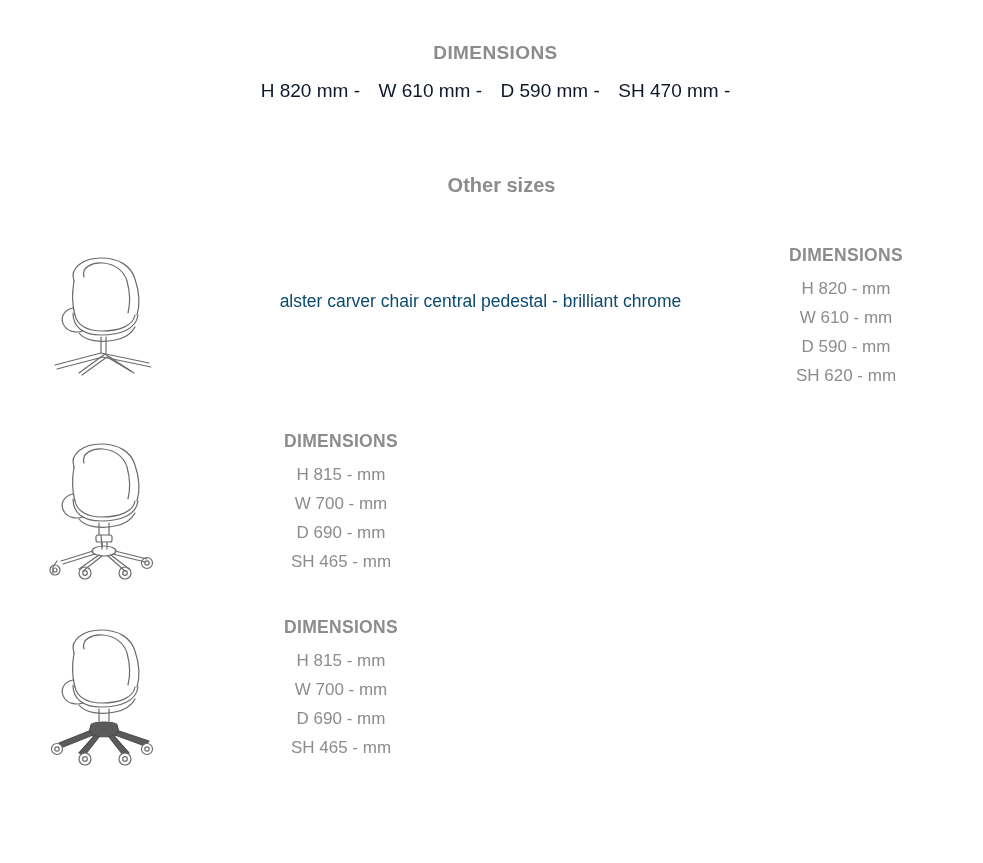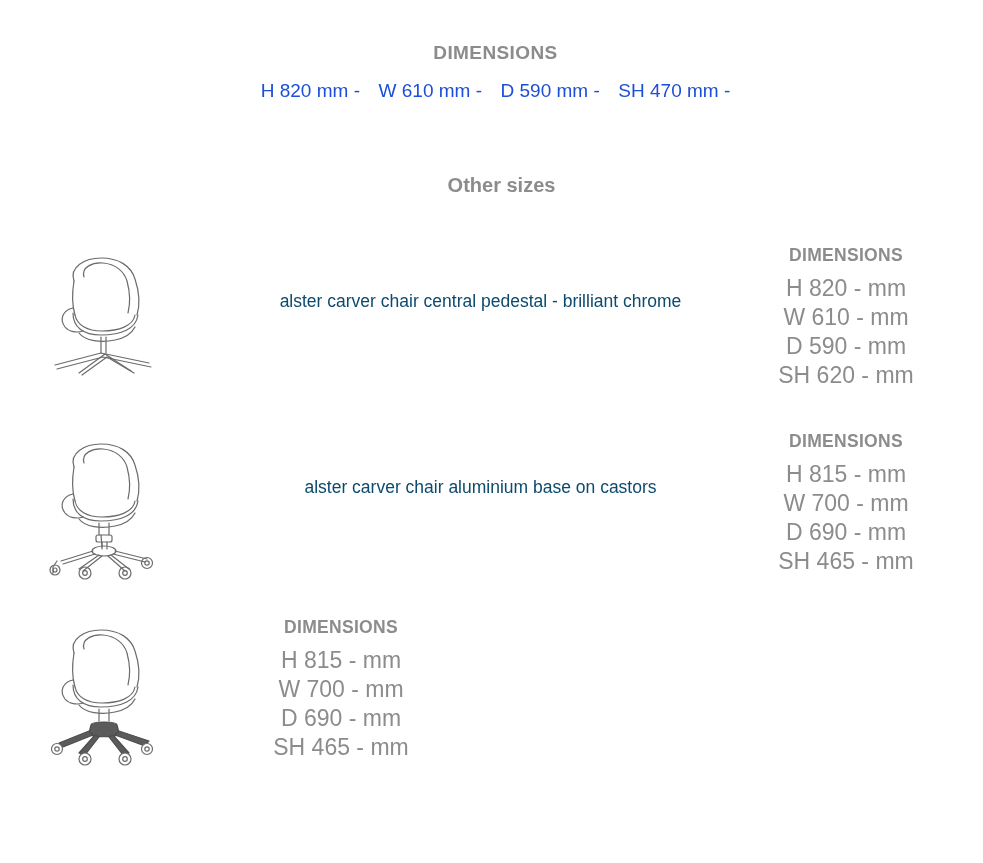--- a/index.html
+++ b/index.html
@@ -25,21 +25,21 @@
   .top-title {
     font-size: 19px;
     font-weight: bold;
     color: #8c8c8c;
     letter-spacing: 0.4px;
     margin: 0 0 16px 0;
     padding-left: 8px;
   }
   .top-values {
     font-size: 19px;
-    color: #1d4ed8;
+    color: #0f172a;
     padding-left: 8px;
   }
   .top-values span.val {
     white-space: nowrap;
   }
   .top-values span.sep {
     padding: 0 4px;
   }
 
   
@@ -89,21 +89,21 @@
     box-sizing: border-box;
   }
   .dims .dims-title {
     font-size: 17.5px;
     font-weight: bold;
     color: #8c8c8c;
     margin-bottom: 8px;
     letter-spacing: 0.3px;
   }
   .dims .dim-line {
-    font-size: 23px;
+    font-size: 17px;
     color: #8c8c8c;
     line-height: 29px;
   }
 
   svg.chair {
     display: block;
   }
   svg.chair * {
     vector-effect: non-scaling-stroke;
   }
@@ -195,21 +195,20 @@
           <circle cx="16" cy="131" r="2"></circle>
           <circle cx="46" cy="134" r="6"></circle>
           <circle cx="46" cy="134" r="2.3"></circle>
           <circle cx="86" cy="134" r="6"></circle>
           <circle cx="86" cy="134" r="2.3"></circle>
           <circle cx="108" cy="124" r="5.5"></circle>
           <circle cx="108" cy="124" r="2.2"></circle>
         </svg>
       </span>
     </div>
-    <div class="desc">alster carver chair aluminium base on castors</div>
     <div class="dims">
       <div class="dims-title">DIMENSIONS</div>
       <div class="dim-line">H 815 - mm</div>
       <div class="dim-line">W 700 - mm</div>
       <div class="dim-line">D 690 - mm</div>
       <div class="dim-line">SH 465 - mm</div>
     </div>
   </div>
 
   <div class="row">

